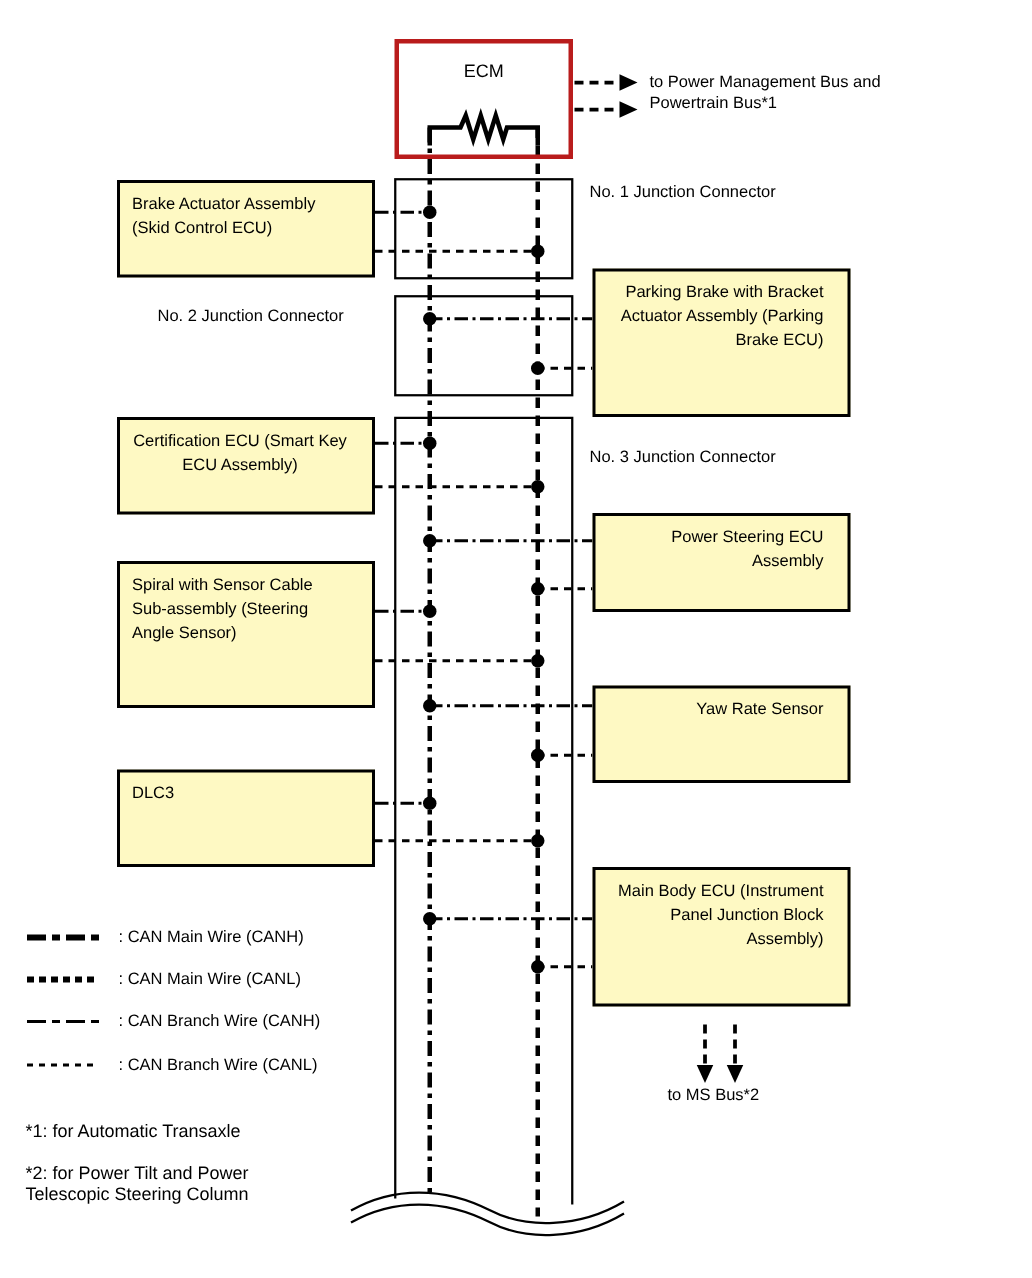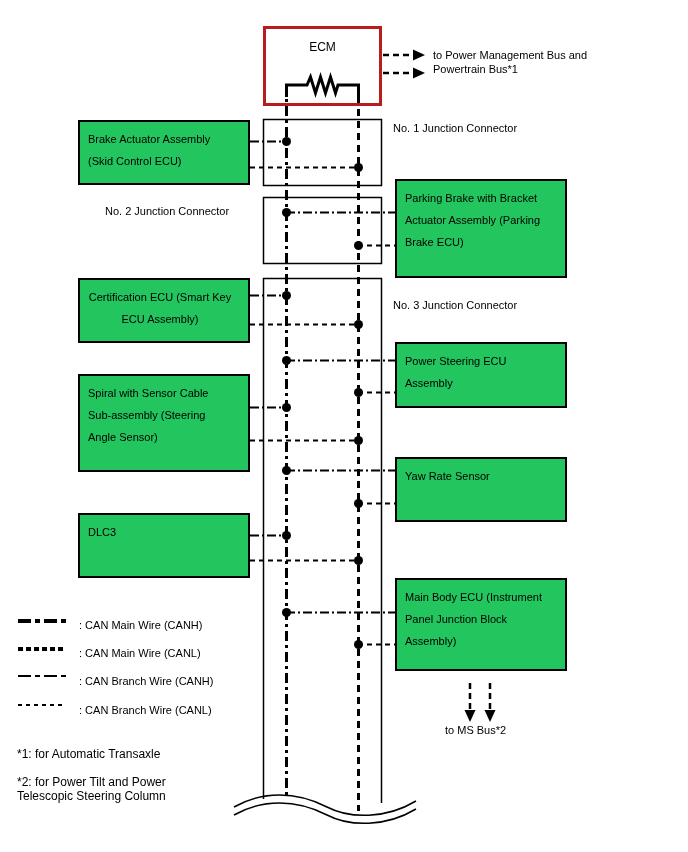--- a/index.html
+++ b/index.html
@@ -16,33 +16,33 @@
   .bh { stroke-width:2; stroke-dasharray:9 3 2 3; }
   .bl { stroke-width:2; stroke-dasharray:5 4; }
   .jbox { stroke-width:1.5; }
   .resistor { stroke-width:3; }
   .dash-arrow { stroke-width:2.5; stroke-dasharray:6 4; }
   .arrowhead { fill:#000; stroke:none; }
   .dot { fill:#000; stroke:none; }
   .wave { stroke-width:1.5; }
 
   .box {
-    position:absolute; border:2px solid #000; background:#22c55e;
-    font-size:11px; line-height:22px; padding:6px 16px 6px 8px;
+    position:absolute; border:2px solid #000; background:#fef9c3;
+    font-size:11px; line-height:16px; padding:6px 16px 6px 8px;
   }
   .box-left  { left:78px;  width:172px; }
-  .box-right { left:395px; width:172px; }
+  .box-right { left:395px; width:172px;text-align:right; }
   .ecm-box {
     position:absolute; left:263px; top:26px; width:119px; height:80px;
     border:3px solid #b91c1c; background:transparent;
     text-align:center; padding-top:11px; font-size:12px;
   }
   .float-label { position:absolute; font-size:11px; line-height:14px; }
 
-  .legend-row { position:absolute; left:18px; display:flex; gap:13px; height:12px; }
+  .legend-row { position:absolute; left:18px; display:flex; align-items:center; gap:13px; height:12px; }
   .swatch { display:inline-block; width:48px; flex:0 0 48px; }
   .sw-main-canh   { height:4px; background:repeating-linear-gradient(90deg,#000 0 13px,transparent 13px 17px,#000 17px 22px,transparent 22px 26px); }
   .sw-main-canl   { height:4px; background:repeating-linear-gradient(90deg,#000 0 5px,transparent 5px 8px); }
   .sw-branch-canh { height:2px; background:repeating-linear-gradient(90deg,#000 0 13px,transparent 13px 17px,#000 17px 22px,transparent 22px 26px); }
   .sw-branch-canl { height:2px; background:repeating-linear-gradient(90deg,#000 0 4px,transparent 4px 8px); }
   .legend-label { font-size:11px; white-space:nowrap; }
   .footnote { position:absolute; font-size:12px; line-height:14px; }
 </style>
 </head>
 <body>

